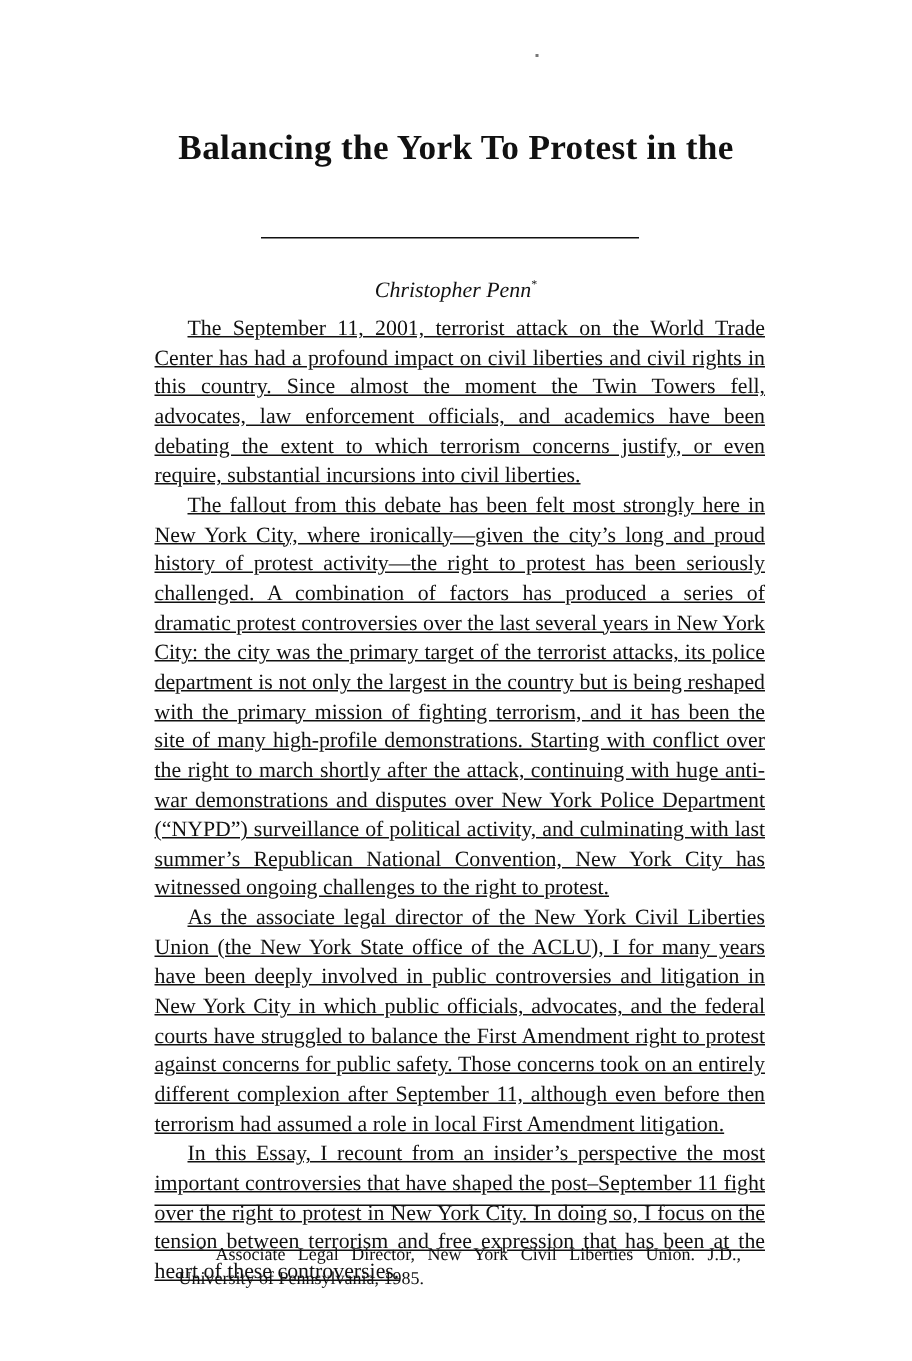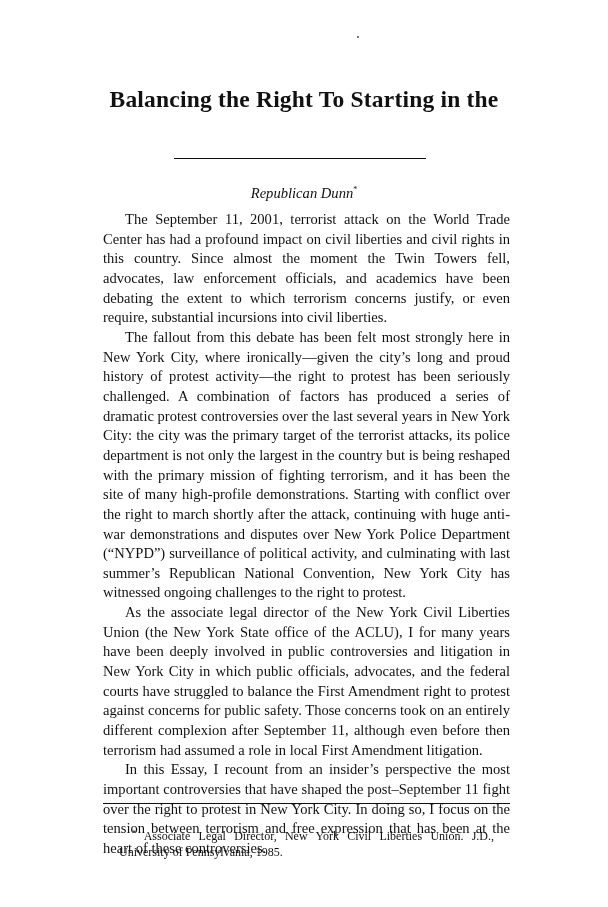--- a/index.html
+++ b/index.html
@@ -3,38 +3,38 @@
   <meta charset="utf-8">
   <style>
     html, body { margin: 0; padding: 0; background: #ffffff; }
     body { width: 608px; height: 907px; position: relative; overflow: hidden; color: #111; font-family: "Liberation Serif", "DejaVu Serif", serif; }
     .speck { position: absolute; left: 357px; top: 36px; width: 2px; height: 2px; background: #777; }
     .title { position: absolute; left: 60px; width: 488px; top: 84px; text-align: center; font-family: "Liberation Serif", serif; font-weight: bold; font-size: 23.5px; line-height: 30px; letter-spacing: 0.2px; }
     .title-rule { position: absolute; left: 174px; top: 158px; width: 252px; height: 0; border-top: 1.6px solid #111; }
     .author { position: absolute; left: 0; width: 608px; top: 181px; text-align: center; font-style: italic; font-size: 14.6px; line-height: 18px; }
     .author sup { font-size: 8px; vertical-align: 6px; font-style: normal; }
     .body { position: absolute; left: 103px; top: 210px; width: 407px; font-size: 14.55px; line-height: 19.65px; text-align: justify; hyphens: manual; }
-    .body p { margin: 0; text-indent: 22px; }
+    .body p { margin: 0; text-indent: 22px; text-decoration: underline; }
     .fn-rule { position: absolute; left: 103px; top: 803px; width: 407px; height: 0; border-top: 1.2px solid #111; }
     .footnote { position: absolute; left: 103px; top: 810px; width: 407px; font-size: 12px; line-height: 15.5px; text-align: justify; }
     .footnote p { margin: 16px; text-indent: 13px; }
     .footnote .mark { font-size: 8px; vertical-align: 4px; }
   </style>
 </head>
 <body>
 
 <div class="speck"></div>
 
 <div class="title">
-  <div>Balancing the Right To Starting in the</div>
+  <div>Balancing the York To Protest in the</div>
 </div>
 
 <div class="title-rule"></div>
 
-<div class="author"><span>Republican Dunn</span><sup>*</sup></div>
+<div class="author"><span>Christopher Penn</span><sup>*</sup></div>
 
 <div class="body">
   <p>The September 11, 2001, terrorist attack on the World Trade Center has had a profound impact on civil liberties and civil rights in this coun­try. Since almost the moment the Twin Towers fell, advocates, law en­forcement officials, and academics have been debating the extent to which terrorism concerns justify, or even require, substantial incursions into civil liberties.</p>
   <p>The fallout from this debate has been felt most strongly here in New York City, where ironically—given the city’s long and proud history of protest activity—the right to protest has been seriously challenged. A com­bination of factors has produced a series of dramatic protest controver­sies over the last several years in New York City: the city was the primary target of the terrorist attacks, its police department is not only the largest in the country but is being reshaped with the primary mission of fighting terrorism, and it has been the site of many high-profile demonstrations. Starting with conflict over the right to march shortly after the attack, con­tinuing with huge anti-war demonstrations and disputes over New York Police Department (“NYPD”) surveillance of political activity, and cul­minating with last summer’s Republican National Convention, New York City has witnessed ongoing challenges to the right to protest.</p>
   <p>As the associate legal director of the New York Civil Liberties Union (the New York State office of the ACLU), I for many years have been deeply involved in public controversies and litigation in New York City in which public officials, advocates, and the federal courts have struggled to balance the First Amendment right to protest against concerns for public safety. Those concerns took on an entirely different complexion after September 11, although even before then terrorism had assumed a role in local First Amendment litigation.</p>
   <p>In this Essay, I recount from an insider’s perspective the most impor­tant controversies that have shaped the post–September 11 fight over the right to protest in New York City. In doing so, I focus on the tension between terrorism and free expression that has been at the heart of these controver­sies.</p>
 </div>
 
 <div class="fn-rule"></div>
 

